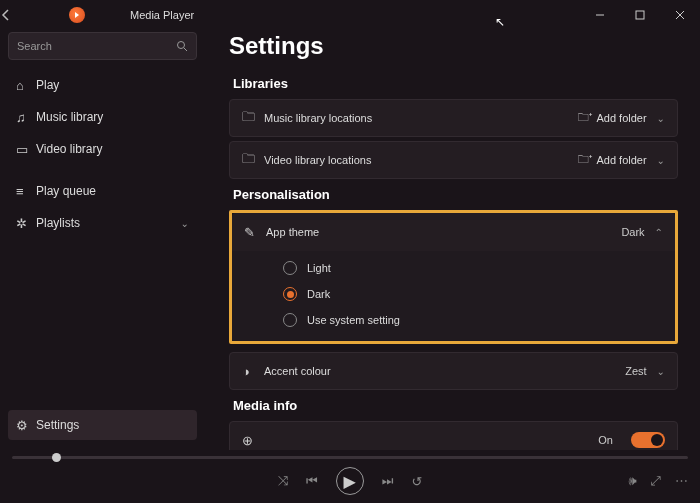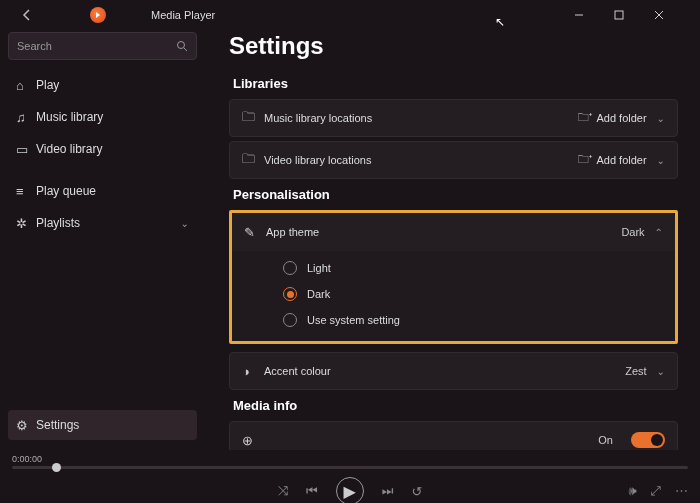--- a/index.html
+++ b/index.html
@@ -1,17 +1,17 @@
 <!DOCTYPE html>
 <html><head>
 <meta charset="utf-8">
 <style>
 * { margin: 0; padding: 0; box-sizing: border-box; font-family: "Segoe UI", sans-serif; }
 body { width: 700px; height: 503px; background: #1a1419; color: #fff; overflow: hidden; position: relative; }
-.titlebar { height: 30px; display: flex; align-items: center; padding: 0 21px; gap: 39px; }
+.titlebar { height: 30px; display: flex; align-items: center; padding: 0 0; gap: 39px; }
 .titlebar .back { width: 30px; text-align: center; color: #bbb; font-size: 12px; }
 .titlebar .appicon { width: 16px; height: 16px; border-radius: 50%; background: radial-gradient(circle at 40% 40%, #ff7b3b, #d84c1f); margin-right: 6px; display: flex; align-items: center; justify-content: center; }
 .titlebar .appicon::after { content: ""; width: 0; height: 0; border-left: 4px solid #fff; border-top: 3px solid transparent; border-bottom: 3px solid transparent; }
 .titlebar .title { font-size: 11px; color: #ddd; flex: 1; }
 .winbtns { display: flex; }
 .winbtn { width: 40px; height: 30px; display: flex; align-items: center; justify-content: center; color: #ccc; font-size: 10px; }
 .body { display: flex; height: 420px; }
 .sidebar { width: 205px; padding: 2px 8px 8px 8px; display: flex; flex-direction: column; }
 .search { background: #2a2228; border: 1px solid #3a3238; border-radius: 4px; height: 28px; display: flex; align-items: center; padding: 0 8px; margin-bottom: 10px; }
 .search input { flex: 1; background: none; border: none; color: #ccc; font-size: 11px; outline: none; }
@@ -175,21 +175,20 @@
     <div class="h2">Media info</div>
     <div class="card">
       <span class="ic">⊕</span>
       <span class="val">On</span>
       <span class="toggle"></span>
     </div>
   </div>
 </div>
 
 <div class="player">
-  <div class="time">0:00:00</div>
   <div class="track"></div>
   <div class="controls">
     <span class="cbtn">⤨</span>
     <span class="cbtn">⏮</span>
     <span class="play">▶</span>
     <span class="cbtn">⏭</span>
     <span class="cbtn">↺</span>
     <div class="right-ctrls">
       <span class="cbtn">🕪</span>
       <span class="cbtn">⤢</span>

